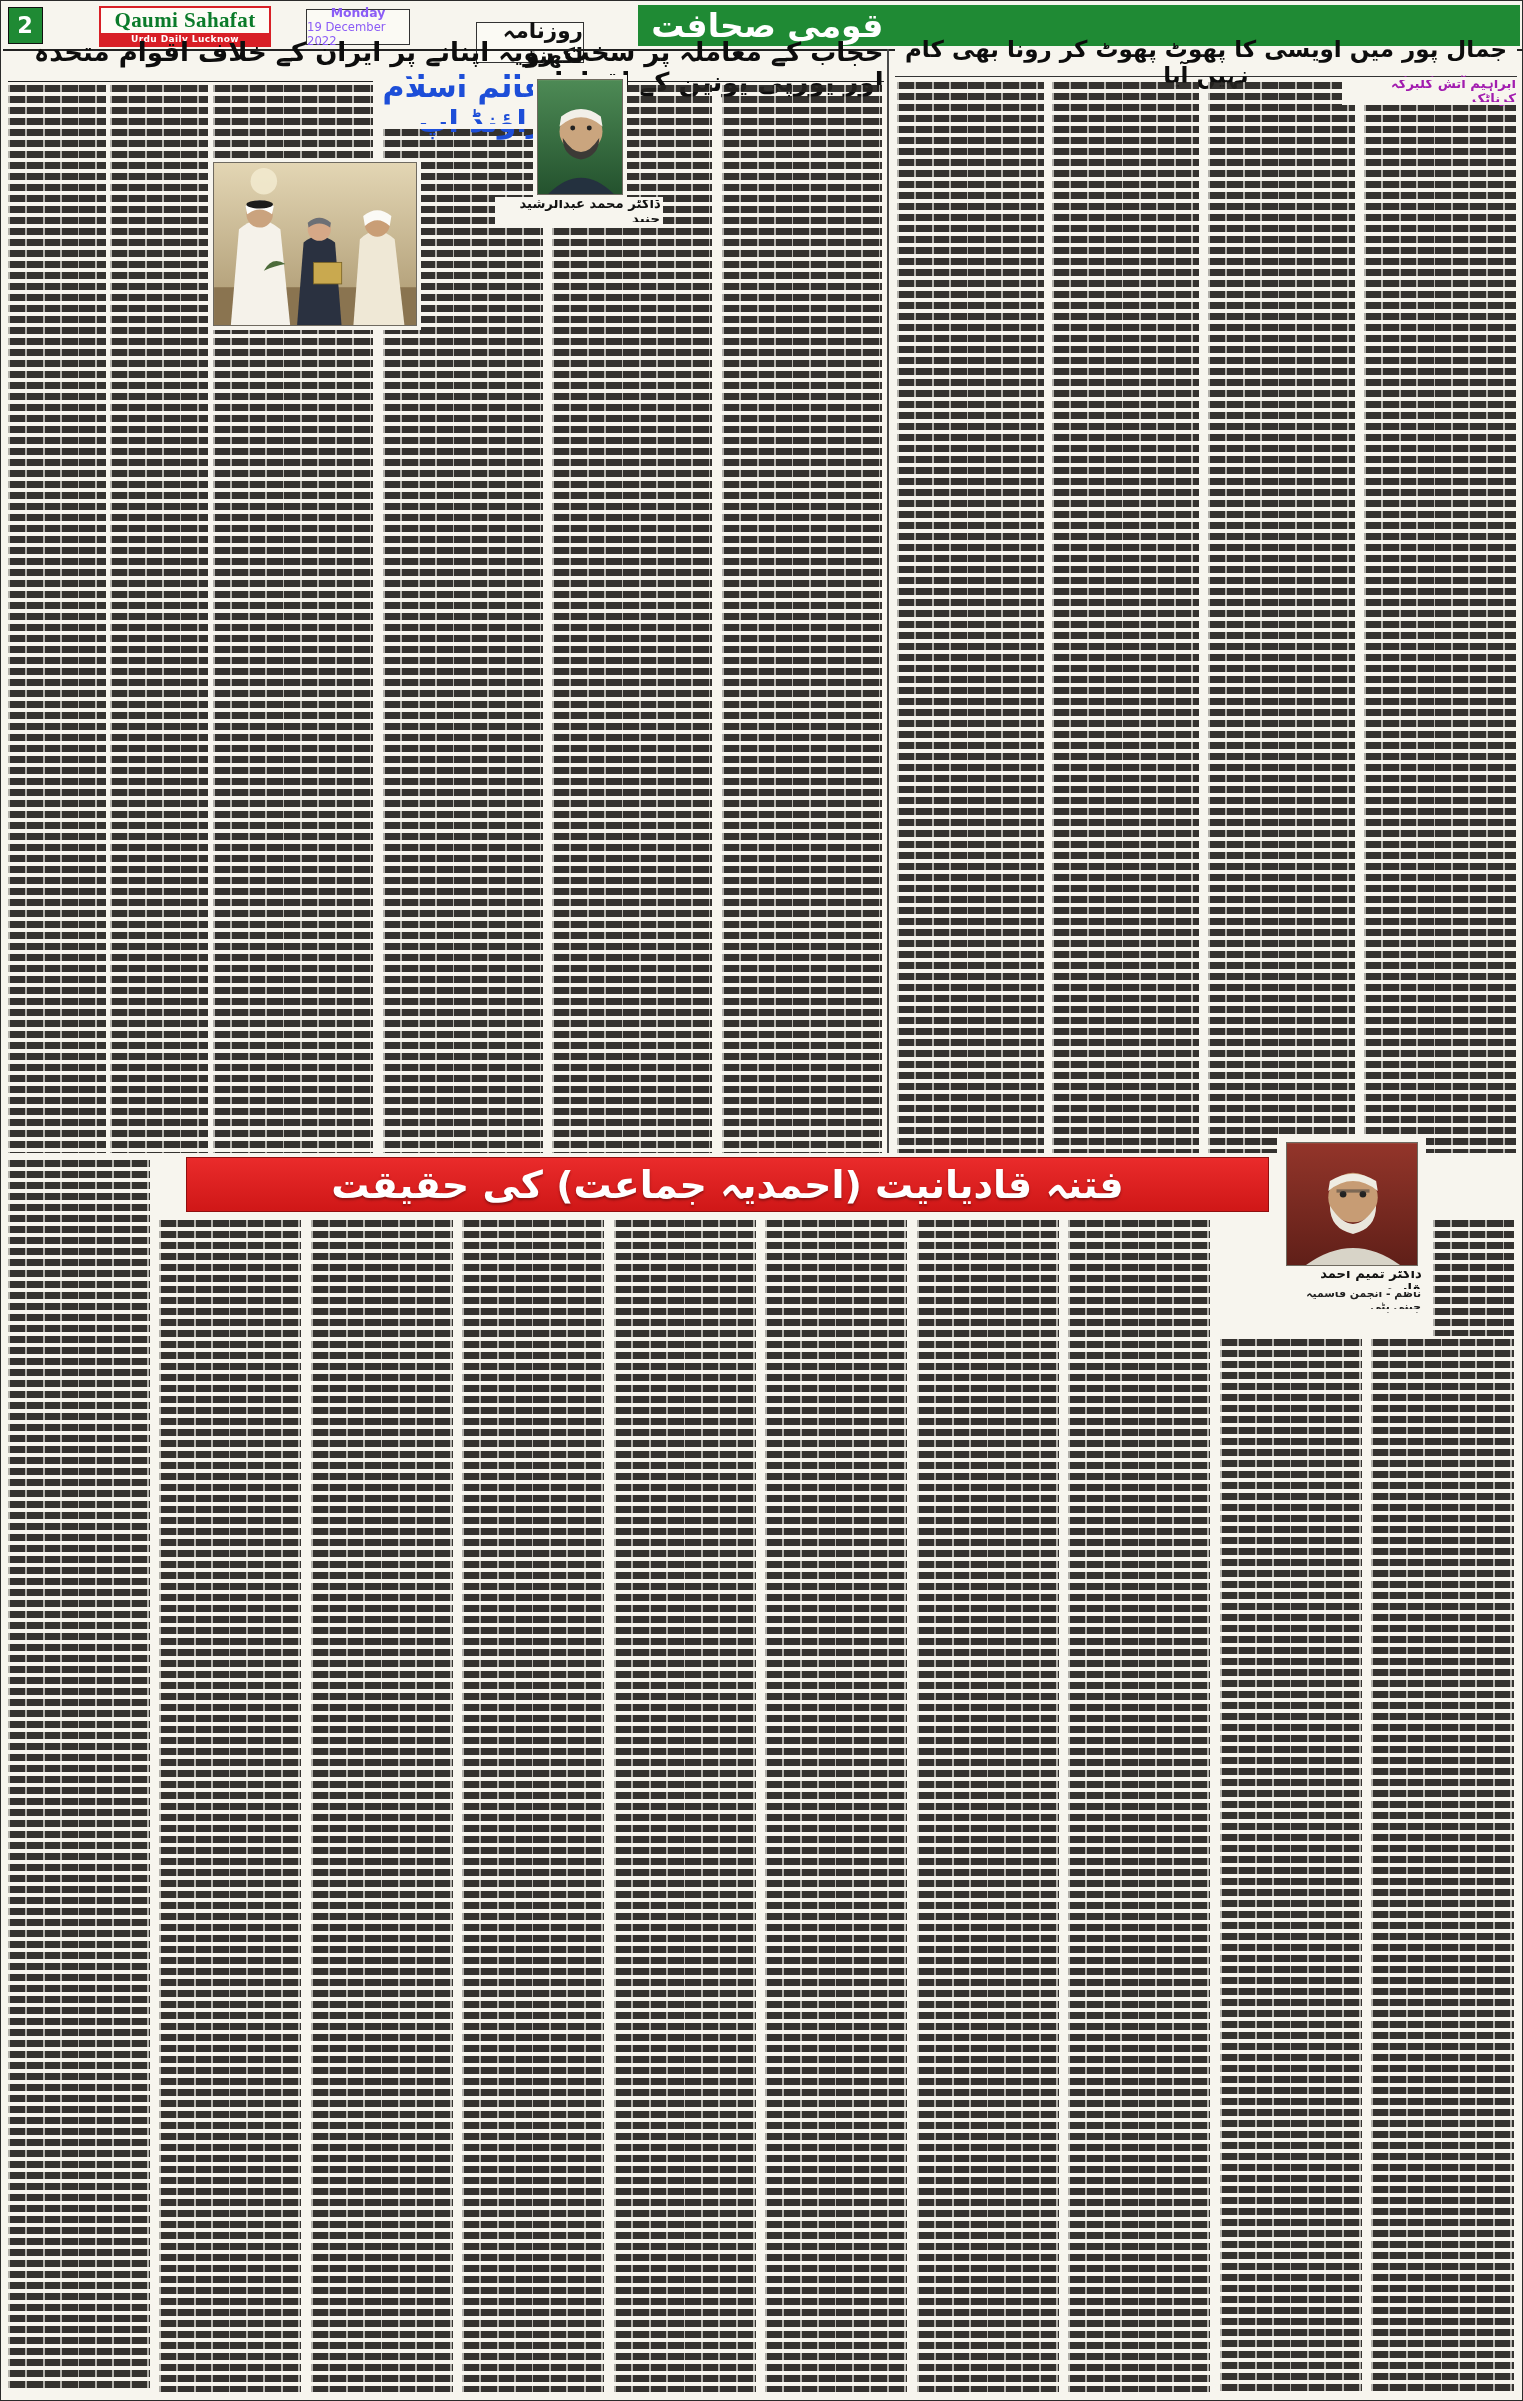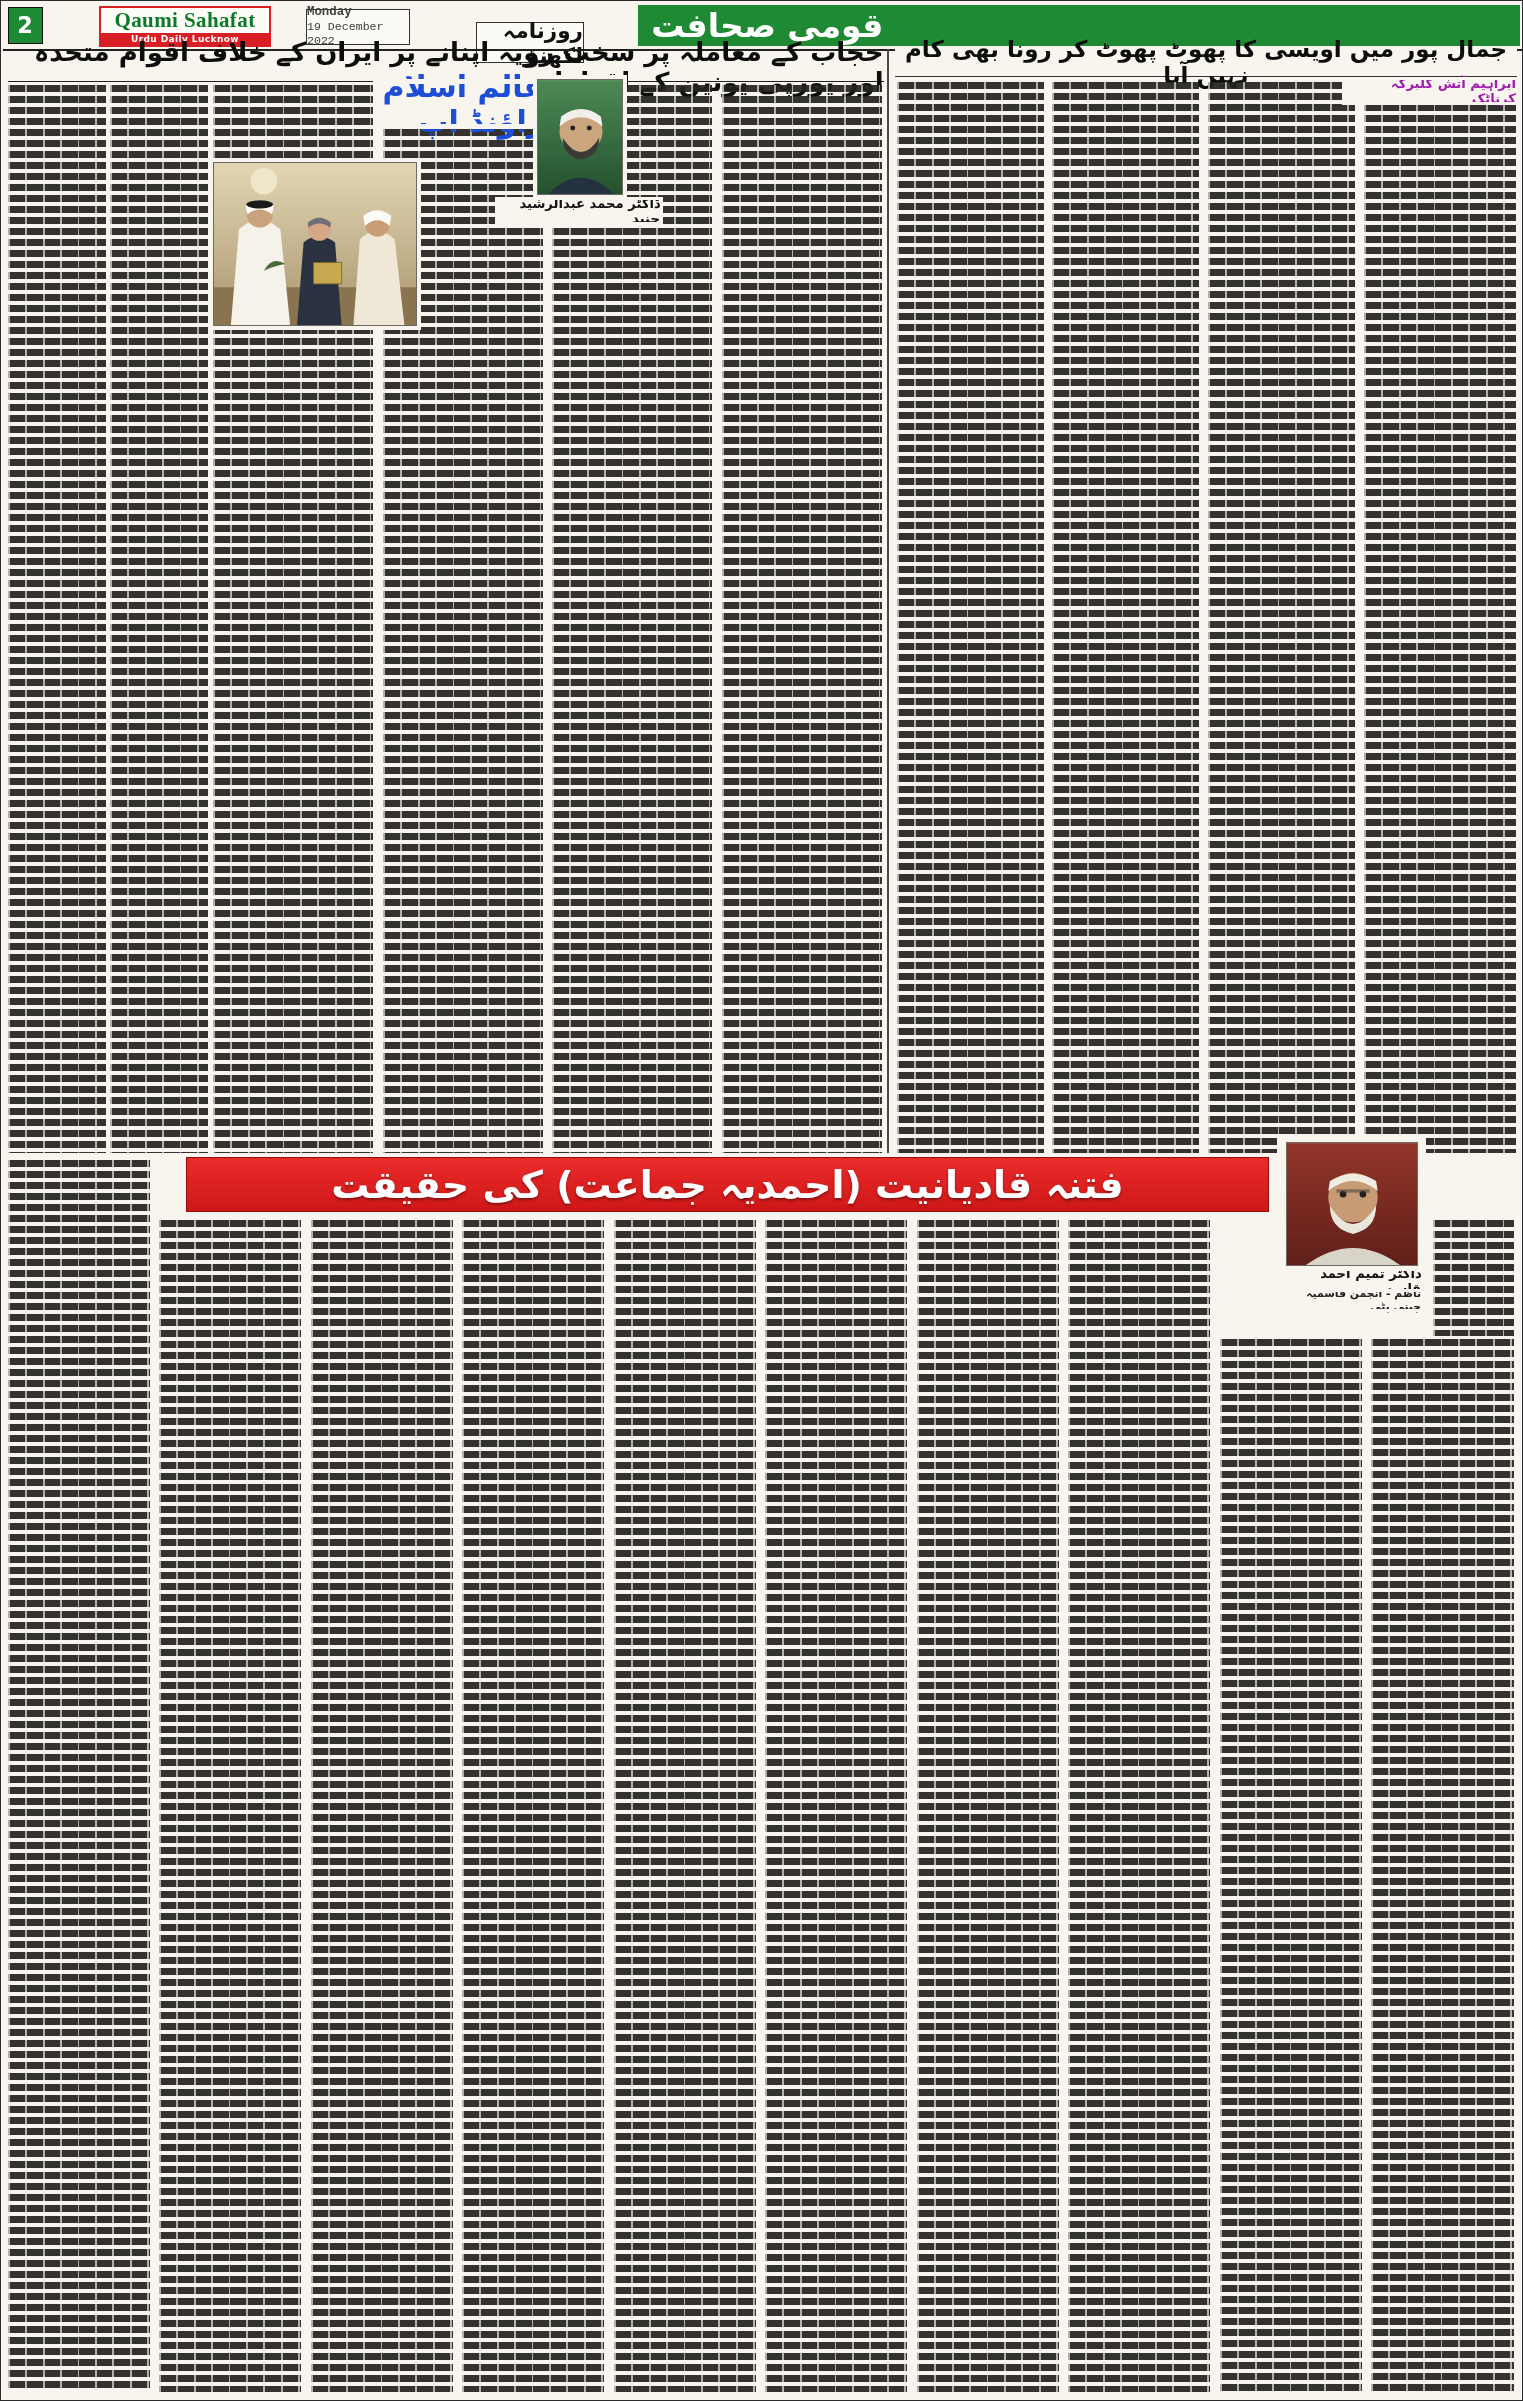--- a/index.html
+++ b/index.html
@@ -28,21 +28,21 @@
   
   .masthead-rule{background:#222;}
   .pagenum{background:#1f8a34;border:1.7px solid #111;color:#fff;
            font-weight:bold;font-size:22.4px;display:flex;align-items:center;justify-content:center;}
   .logobox{border:2.5px solid #d81f26;background:#fdfcf6;display:flex;flex-direction:column;}
   .logotitle{flex:1;display:flex;align-items:center;justify-content:center;
              color:#0b7b2a;font-family:"Liberation Serif",serif;font-weight:bold;font-size:21px;letter-spacing:0.4px;}
   .logosub{height:14px;background:#d81f26;color:#fff;font-size:9px;font-weight:bold;
            display:flex;align-items:center;justify-content:center;letter-spacing:0.4px;}
   .datebox{border:1.7px solid #333;background:#fbfaf4;display:flex;flex-direction:column;
-           align-items:flex-start;justify-content:center;color:#404040;font-family:Liberation Mono, monospace;}
+           align-items:center;justify-content:center;color:#8b5cf6;}
   .dateday{font-size:12.4px;font-weight:bold;line-height:15px;}
   .datefull{font-size:11.6px;line-height:14px;}
   .calligbox{border:1.7px solid #333;background:#fbfaf4;display:flex;align-items:center;justify-content:flex-end;
              font-size:21.5px;font-weight:bold;color:#111;margin-top:16px;}
   .greenstrip{background:#1f8a34;display:flex;align-items:center;justify-content:flex-end;
               padding:0 13.2px;color:#fff;font-size:33px;font-weight:bold;}
 
   
   .leadline{display:flex;align-items:center;justify-content:center;
             font-weight:bold;color:#0d0d0d;font-size:26px;border-bottom:1.7px solid #222;}

